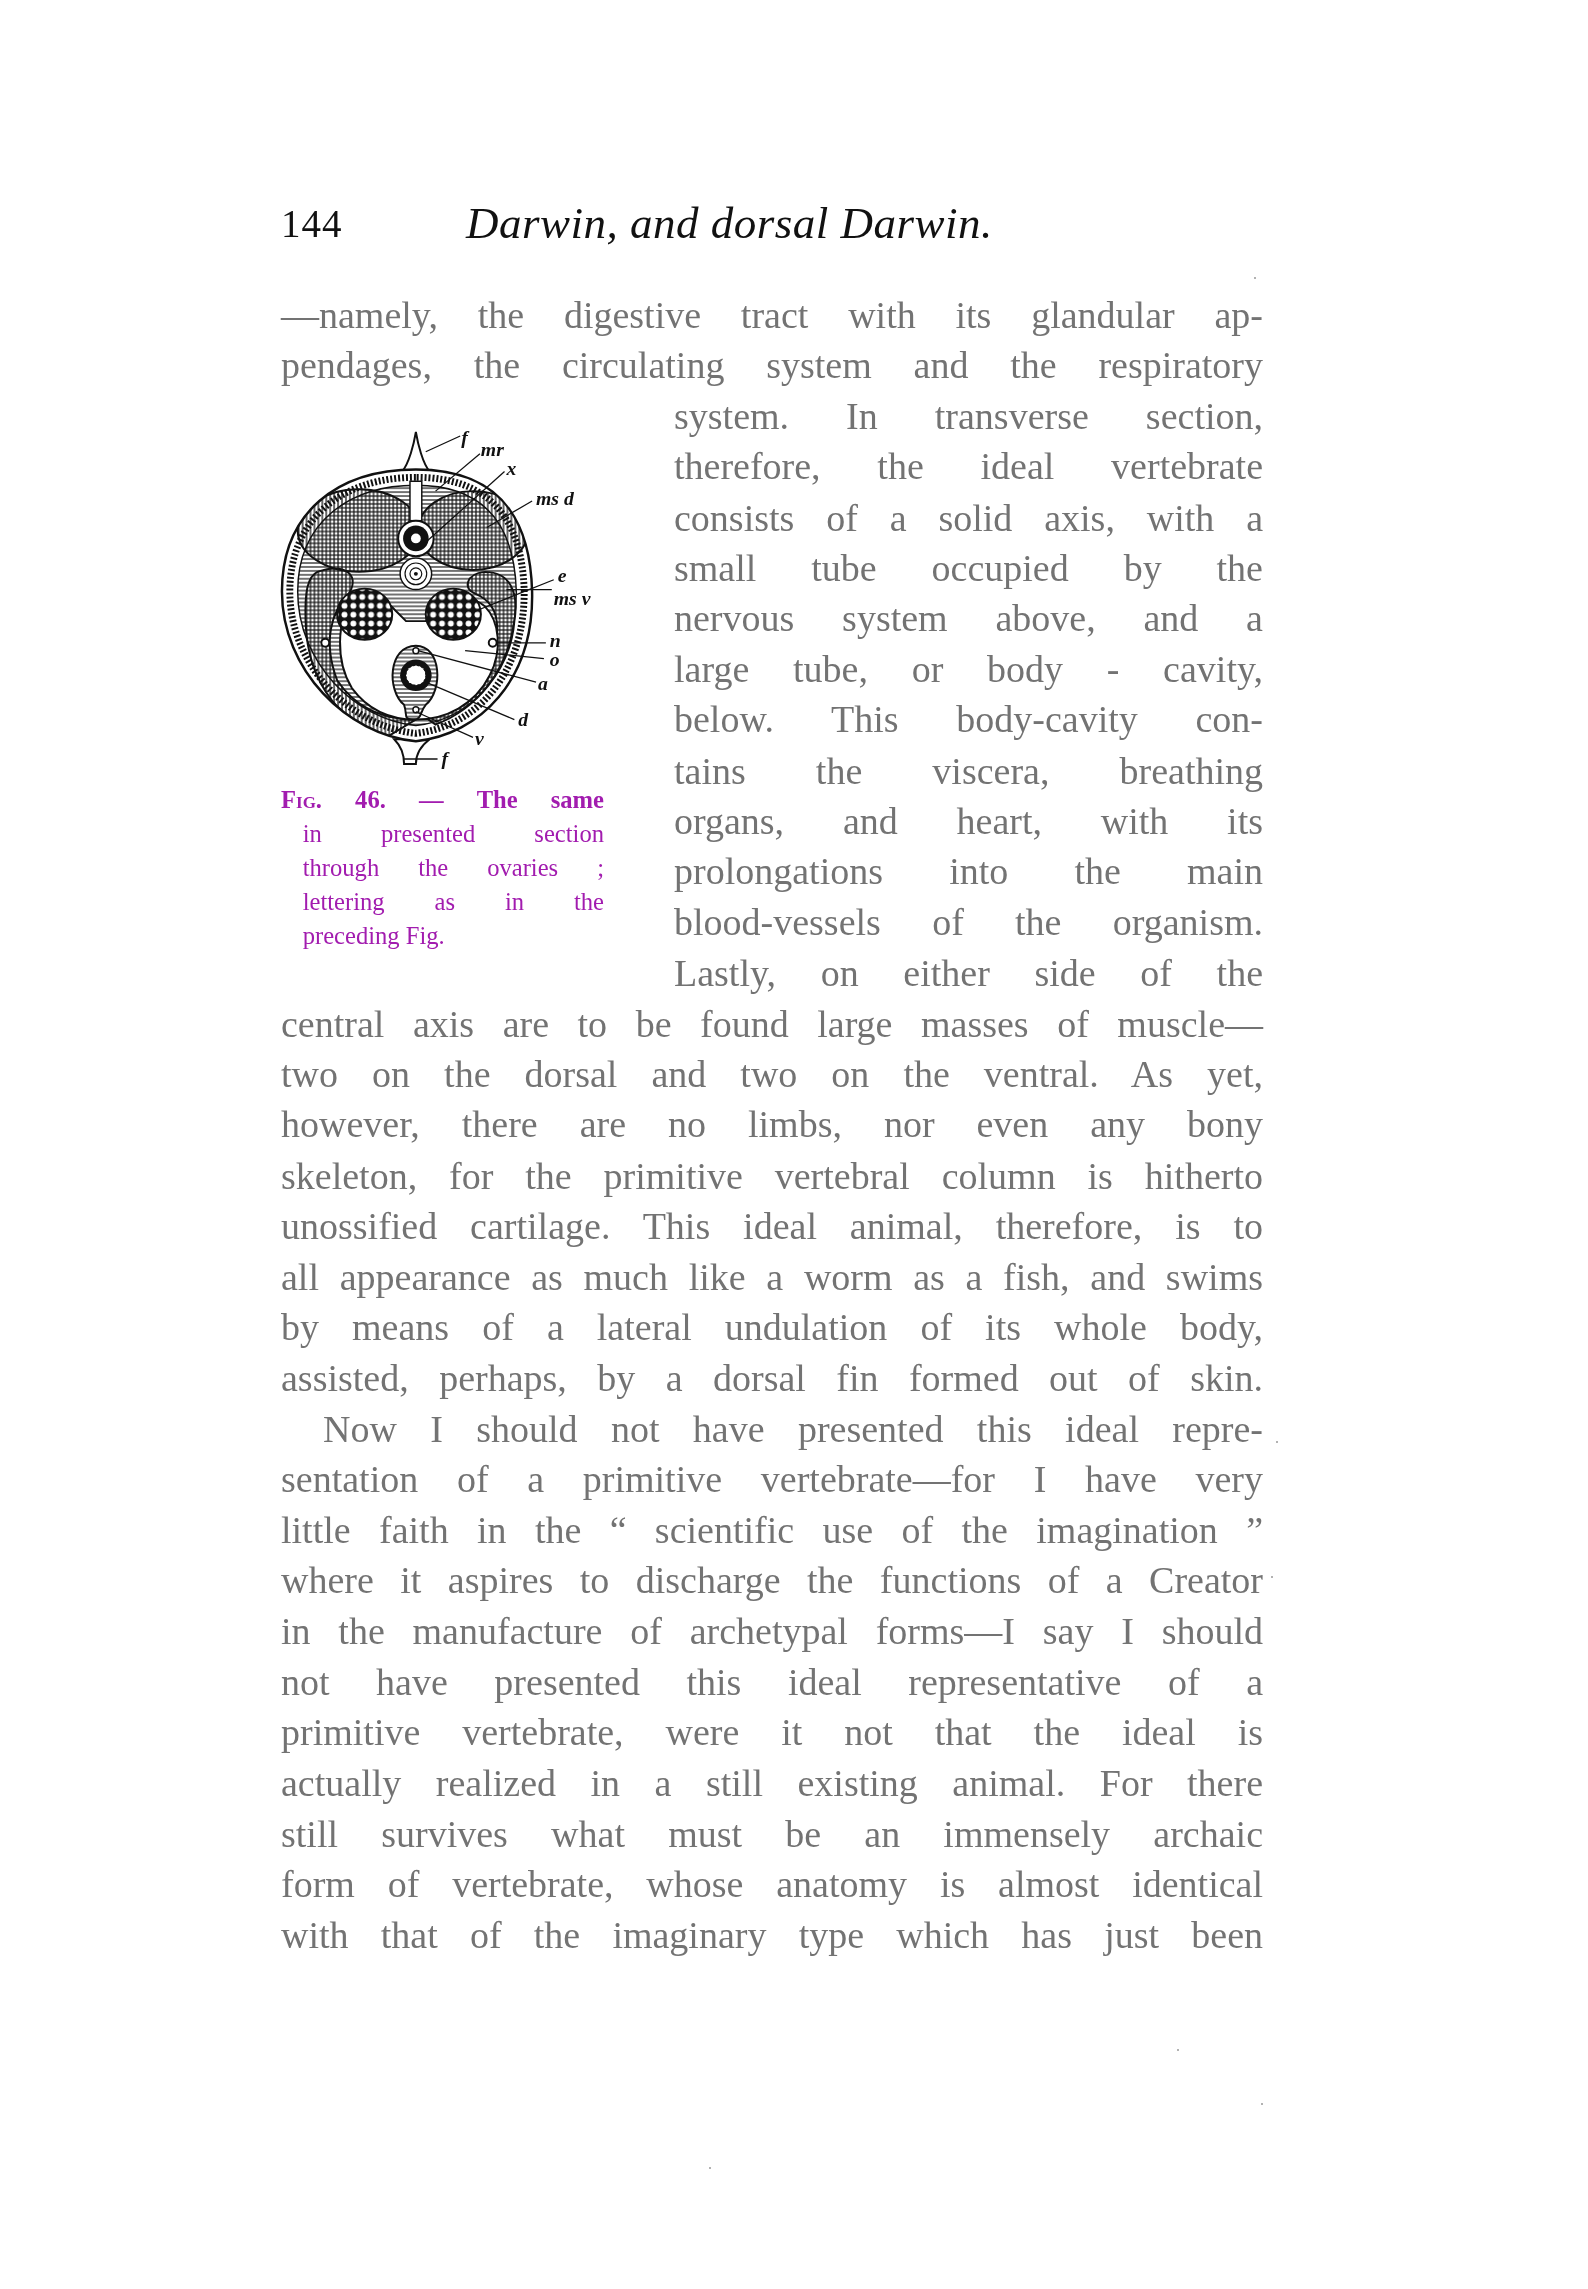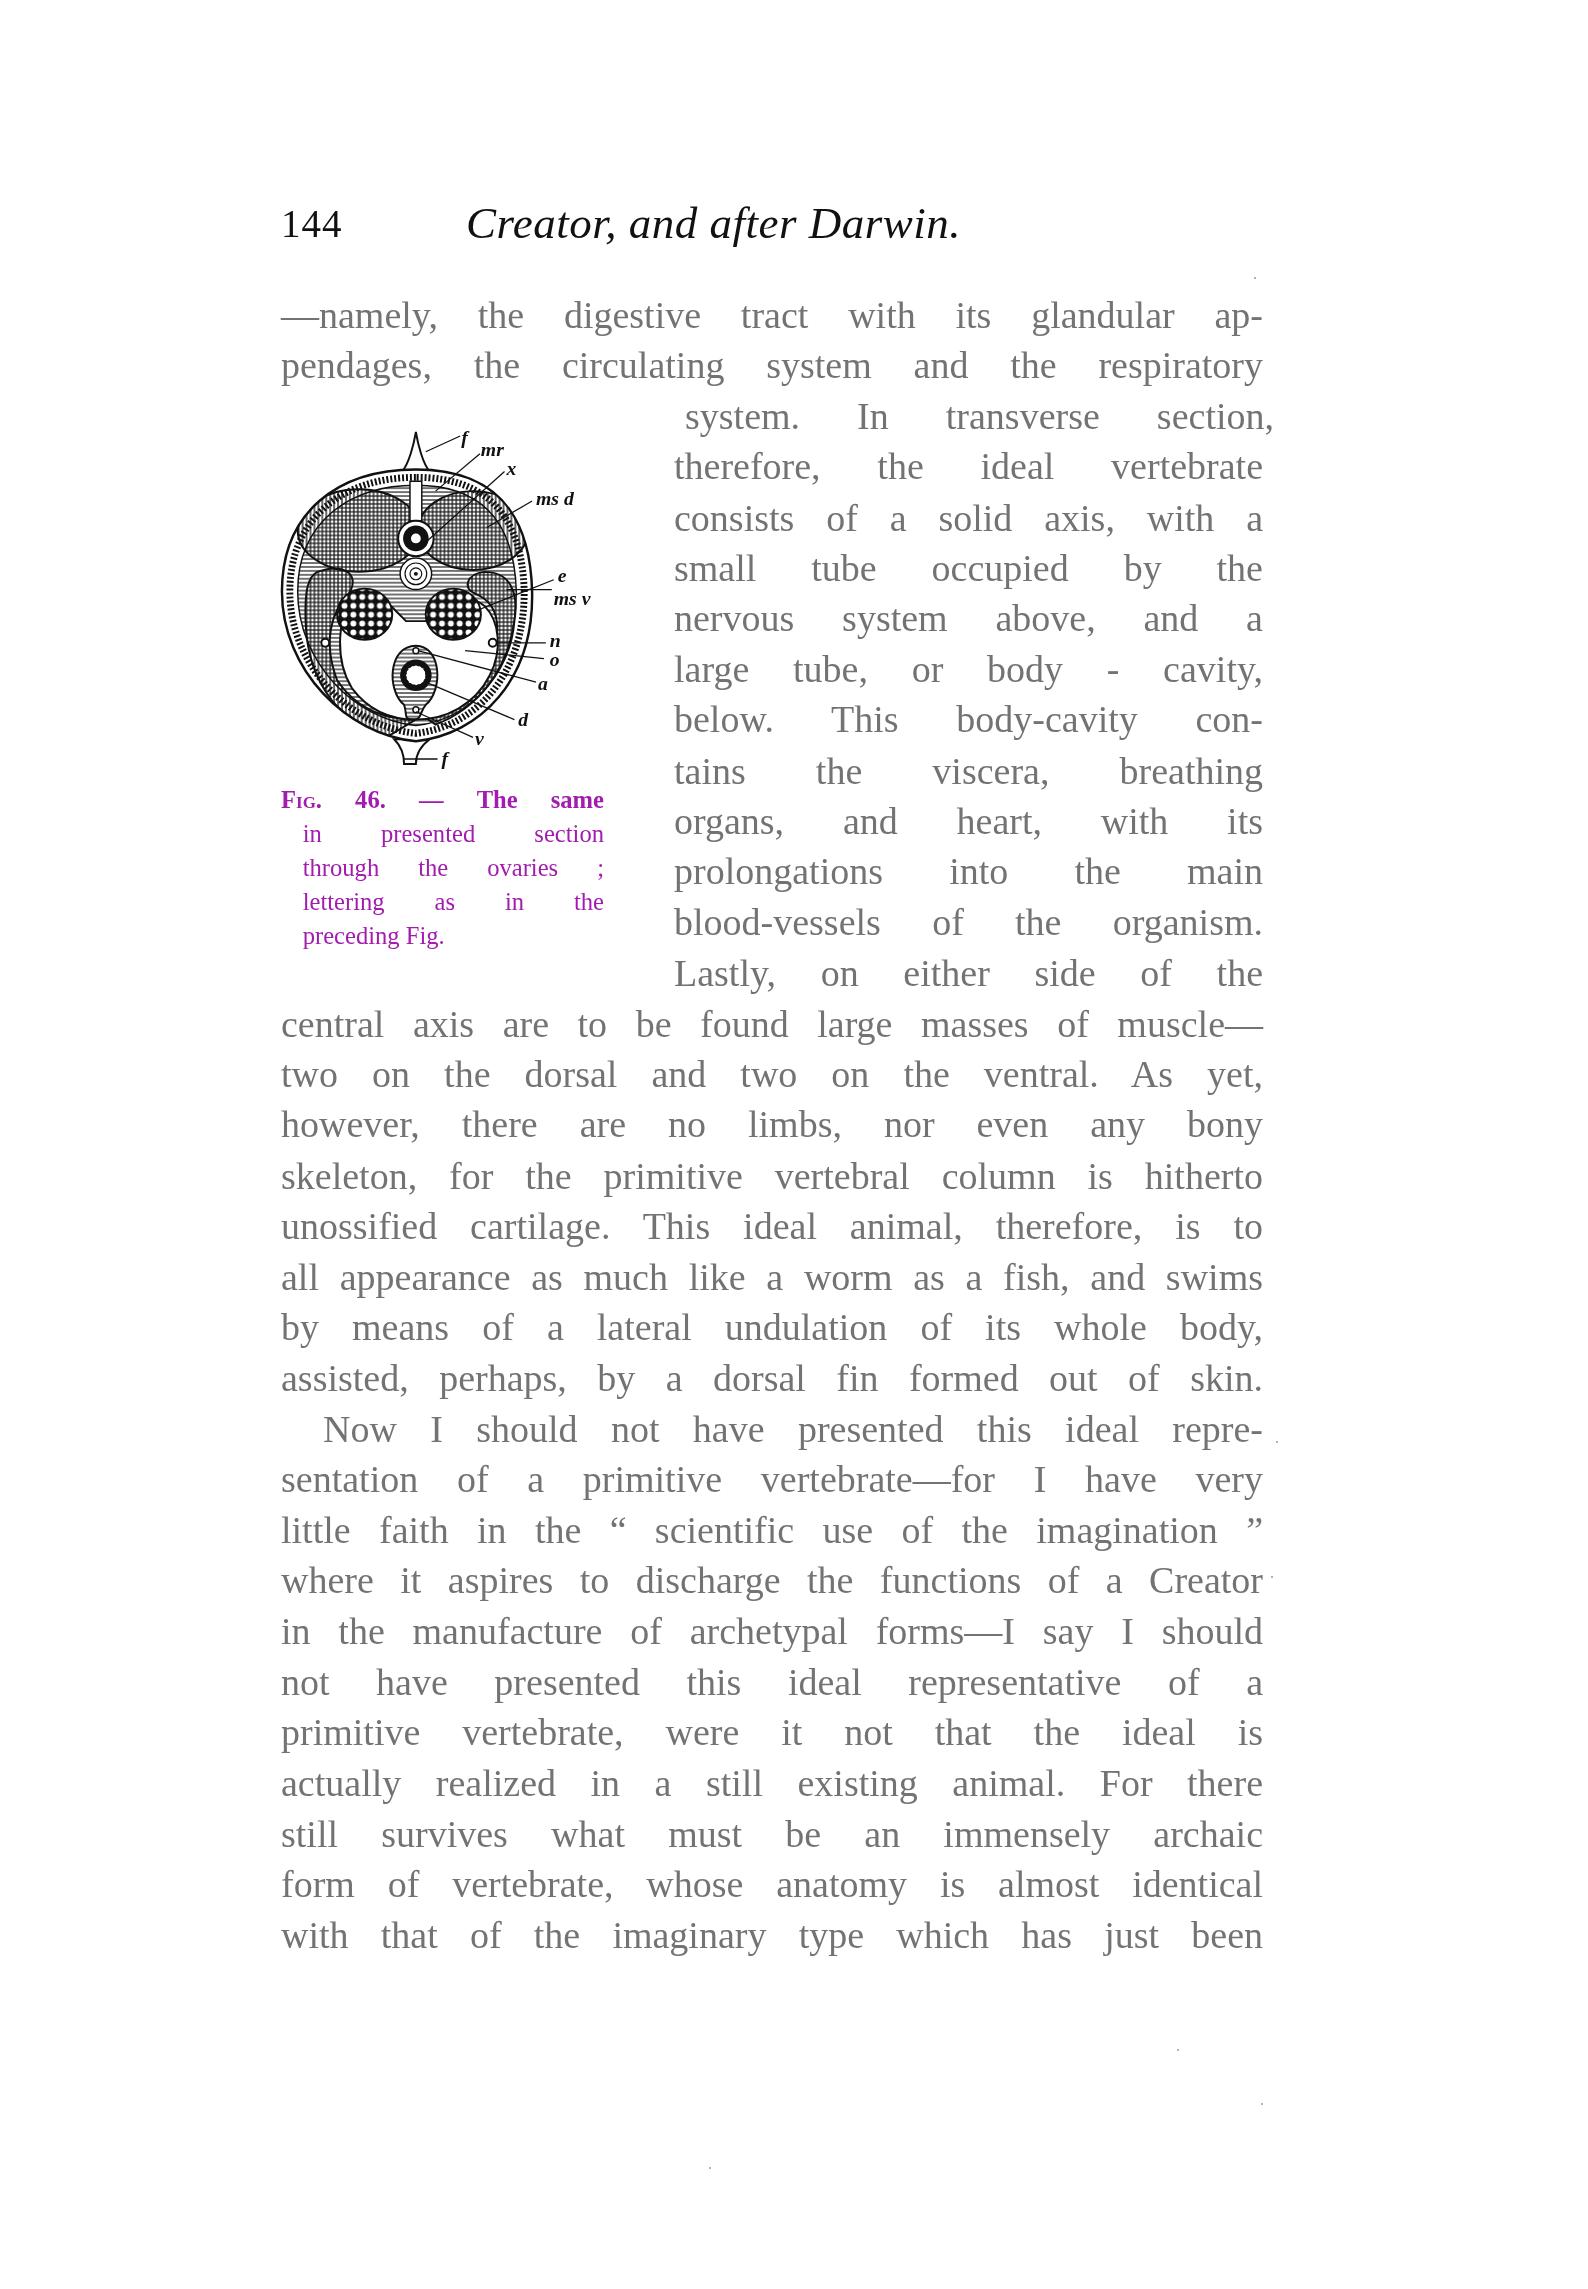--- a/index.html
+++ b/index.html
@@ -23,21 +23,21 @@
   .b { font-weight: bold; }
   .speck { position: absolute; width: 2px; height: 2px; background: #999; border-radius: 1px; }
 </style>
 </head>
 <body>
 
 <div class="page">
 
   <div class="running-head">
     <span class="page-number">144</span>
-    <span class="running-title">Creator, and after Darwin.</span>
+    <span class="running-title">Darwin, and dorsal Darwin.</span>
   </div>
 
   <div class="figure">
     <svg viewBox="0 0 330 350" xmlns="http://www.w3.org/2000/svg">
       <defs>
         <pattern id="vlines" width="4" height="4" patternUnits="userSpaceOnUse">
           <line x1="1" y1="0" x2="1" y2="4" stroke="#111" stroke-width="1.3"></line>
         </pattern>
         <pattern id="hlines" width="4" height="4" patternUnits="userSpaceOnUse">
           <line x1="0" y1="1" x2="4" y2="1" stroke="#111" stroke-width="1.2"></line>
@@ -125,21 +125,21 @@
     <span class="caption-line"><span class="sc">Fig. 46.</span> <span class="b">—</span> <span class="b">The same</span></span>
     <span class="caption-line hang" style="white-space: normal; text-align-last: justify;">in presented section</span>
     <span class="caption-line hang" style="white-space: normal; text-align-last: justify;">through the ovaries ;</span>
     <span class="caption-line hang" style="white-space: normal; text-align-last: justify;">lettering as in the</span>
     <span class="caption-line hang short">preceding Fig.</span>
   </div>
 
   <div>
     <div class="line full" style="top: 290px; white-space: normal; text-align-last: justify;">—namely, the digestive tract with its glandular ap-</div>
     <div class="line full" style="top: 340px; white-space: normal; text-align-last: justify;">pendages, the circulating system and the respiratory</div>
-    <div class="line right" style="top: 391px; white-space: normal; text-align-last: justify; margin-left: 11px;">system. In transverse section,</div>
+    <div class="line right" style="top: 391px; white-space: normal; text-align-last: justify;">system. In transverse section,</div>
     <div class="line right" style="top: 441px; white-space: normal; text-align-last: justify;">therefore, the ideal vertebrate</div>
     <div class="line right" style="top: 493px; white-space: normal; text-align-last: justify;">consists of a solid axis, with a</div>
     <div class="line right" style="top: 543px; white-space: normal; text-align-last: justify;">small tube occupied by the</div>
     <div class="line right" style="top: 593px; white-space: normal; text-align-last: justify;">nervous system above, and a</div>
     <div class="line right" style="top: 644px; white-space: normal; text-align-last: justify;">large tube, or body - cavity,</div>
     <div class="line right" style="top: 694px; white-space: normal; text-align-last: justify;">below. This body-cavity con-</div>
     <div class="line right" style="top: 746px; white-space: normal; text-align-last: justify;">tains the viscera, breathing</div>
     <div class="line right" style="top: 796px; white-space: normal; text-align-last: justify;">organs, and heart, with its</div>
     <div class="line right" style="top: 846px; white-space: normal; text-align-last: justify;">prolongations into the main</div>
     <div class="line right" style="top: 897px; white-space: normal; text-align-last: justify;">blood-vessels of the organism.</div>

